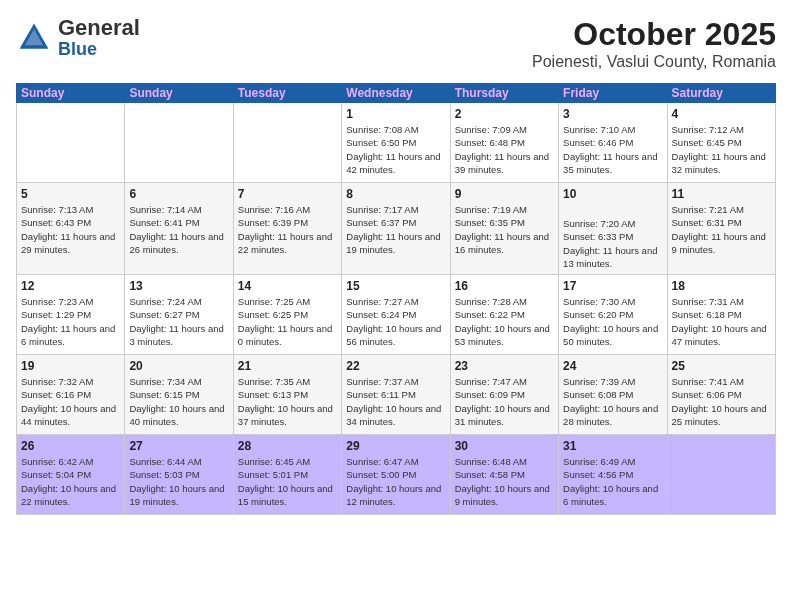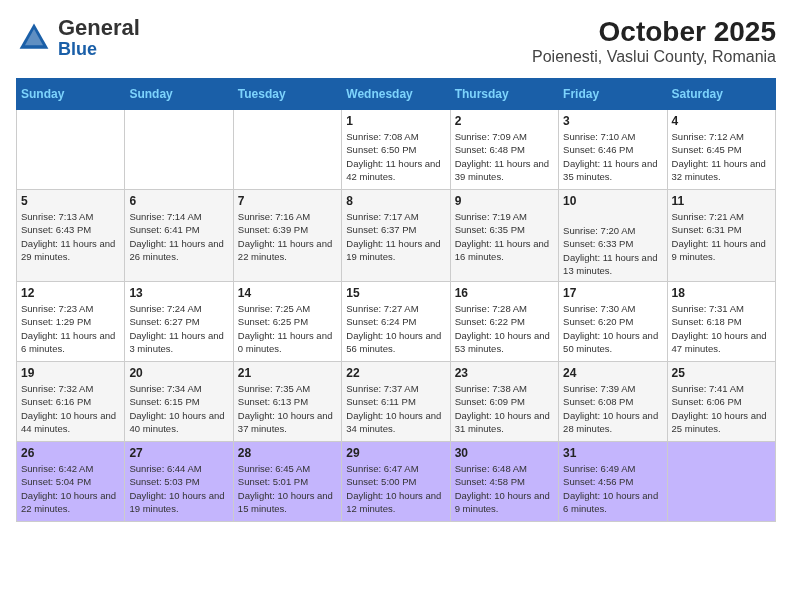--- a/index.html
+++ b/index.html
@@ -37,40 +37,40 @@
       color: #1a5fa8;
     }
     .logo-icon {
       width: 36px;
       height: 36px;
     }
     .title-block {
       text-align: right;
     }
     .month-title {
-      font-size: 28px;
+      font-size: 32px;
       font-weight: bold;
       color: #222;
     }
     .location {
       font-size: 16px;
       color: #444;
     }
     table {
       width: 100%;
       border-collapse: collapse;
       table-layout: fixed;
     }
     th {
       background-color: #1a5fa8;
-      color: #7dd3fc;
+      color: #f0abfc;
       font-size: 12px;
       font-weight: bold;
       text-align: left;
-      padding: 8px 4px;
+      padding: 2px 4px;
       border: 1px solid #1a5fa8;
     }
     td {
       vertical-align: top;
       border: 1px solid #ccc;
       padding: 4px;
       font-size: 9.5px;
       color: #333;
       height: 80px;
       background: #fff;
@@ -268,21 +268,21 @@
 Daylight: 10 hours and 37 minutes.</div>
         </td>
         <td>
           <span class="day-num">22</span>
           <div class="day-info" style="white-space: pre-line;">Sunrise: 7:37 AM
 Sunset: 6:11 PM
 Daylight: 10 hours and 34 minutes.</div>
         </td>
         <td>
           <span class="day-num">23</span>
-          <div class="day-info" style="white-space: pre-line;">Sunrise: 7:38 AM
+          <div class="day-info" style="white-space: pre-line;">Sunrise: 7:47 AM
 Sunset: 6:09 PM
 Daylight: 10 hours and 31 minutes.</div>
         </td>
         <td>
           <span class="day-num">24</span>
           <div class="day-info" style="white-space: pre-line;">Sunrise: 7:39 AM
 Sunset: 6:08 PM
 Daylight: 10 hours and 28 minutes.</div>
         </td>
         <td>

